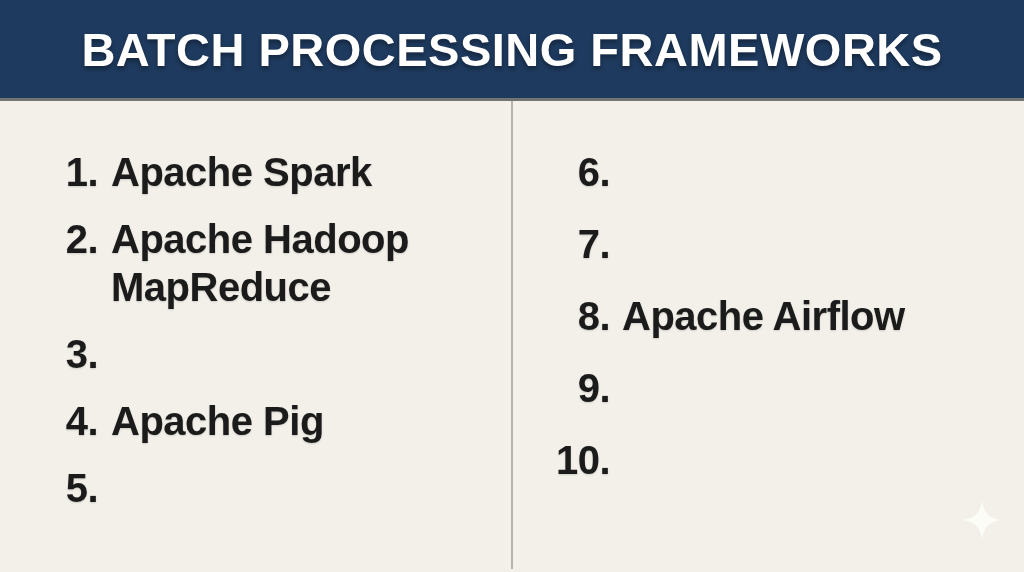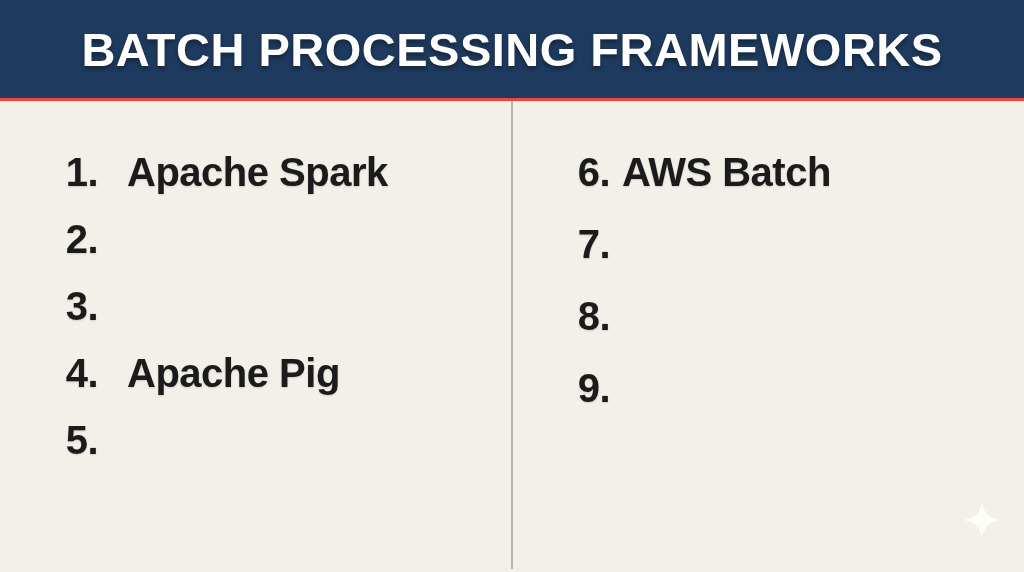--- a/index.html
+++ b/index.html
@@ -12,21 +12,21 @@
     height: 572px;
     background: #f2f0e9;
     overflow: hidden;
   }
 
   .header {
     position: relative;
     width: 100%;
     height: 101px;
     background: #1e3a5e;
-    border-bottom: 3px solid #ef4444;
+    border-bottom: 3px solid #737373;
     display: flex;
     align-items: center;
     justify-content: center;
   }
 
   .title {
     color: #ffffff;
     font-size: 47px;
     font-weight: 800;
     letter-spacing: 0.5px;
@@ -72,21 +72,21 @@
   }
 
   .num {
     display: inline-block;
     text-align: right;
     flex: 0 0 auto;
   }
   .col-left .num { width: 44px; margin-right: 13px; }
   .col-right .num { width: 60px; margin-right: 12px; }
 
-  .col-left .label { max-width: 360px; margin-left: 16px; }
+  .col-left .label { max-width: 360px; }
   .col-right .label { max-width: 380px; }
 
   .sparkle {
     position: absolute;
     right: 23px;
     bottom: 27px;
     width: 38px;
     height: 44px;
     display: block;
   }
@@ -103,50 +103,52 @@
 
   <main class="content">
 
     <section class="col col-left">
       <div class="item">
         <span class="num">1.</span>
         <span class="label">Apache Spark</span>
       </div>
       <div class="item">
         <span class="num">2.</span>
+        <span class="label">Apache Hadoop MapReduce</span>
       </div>
       <div class="item">
         <span class="num">3.</span>
       </div>
       <div class="item">
         <span class="num">4.</span>
         <span class="label">Apache Pig</span>
       </div>
       <div class="item">
         <span class="num">5.</span>
       </div>
     </section>
 
     <div class="divider"></div>
 
     <section class="col col-right">
       <div class="item">
         <span class="num">6.</span>
-        <span class="label">AWS Batch</span>
       </div>
       <div class="item">
         <span class="num">7.</span>
       </div>
       <div class="item">
         <span class="num">8.</span>
+        <span class="label">Apache Airflow</span>
       </div>
       <div class="item">
         <span class="num">9.</span>
       </div>
       <div class="item">
+        <span class="num">10.</span>
       </div>
     </section>
 
     <span class="sparkle">
       <svg viewBox="0 0 100 100" xmlns="http://www.w3.org/2000/svg" aria-hidden="true">
         <path d="M50 0 C55 32 68 45 100 50 C68 55 55 68 50 100 C45 68 32 55 0 50 C32 45 45 32 50 0 Z" fill="#fdfdf8"></path>
       </svg>
     </span>
 
   </main>

